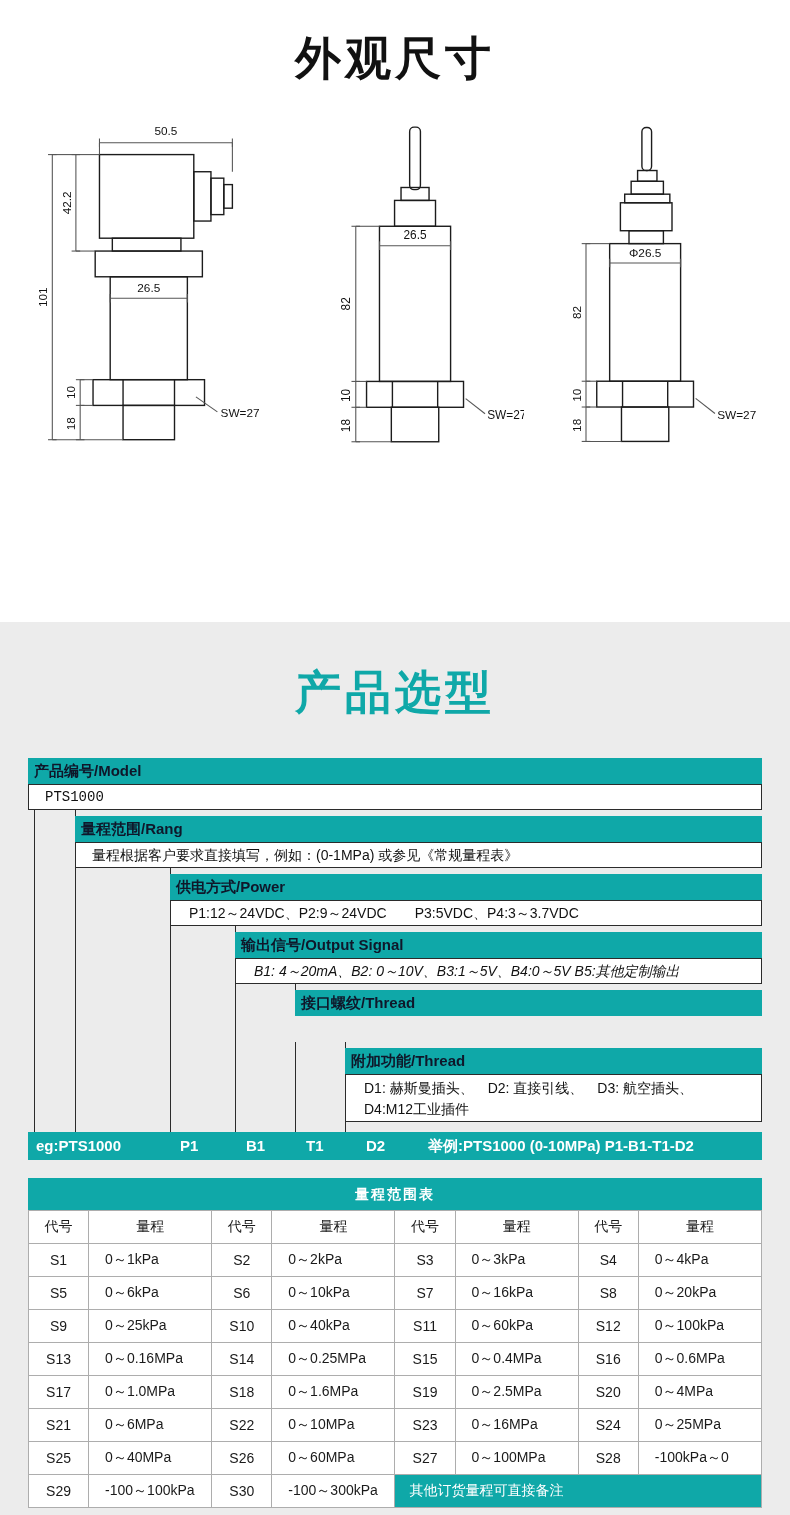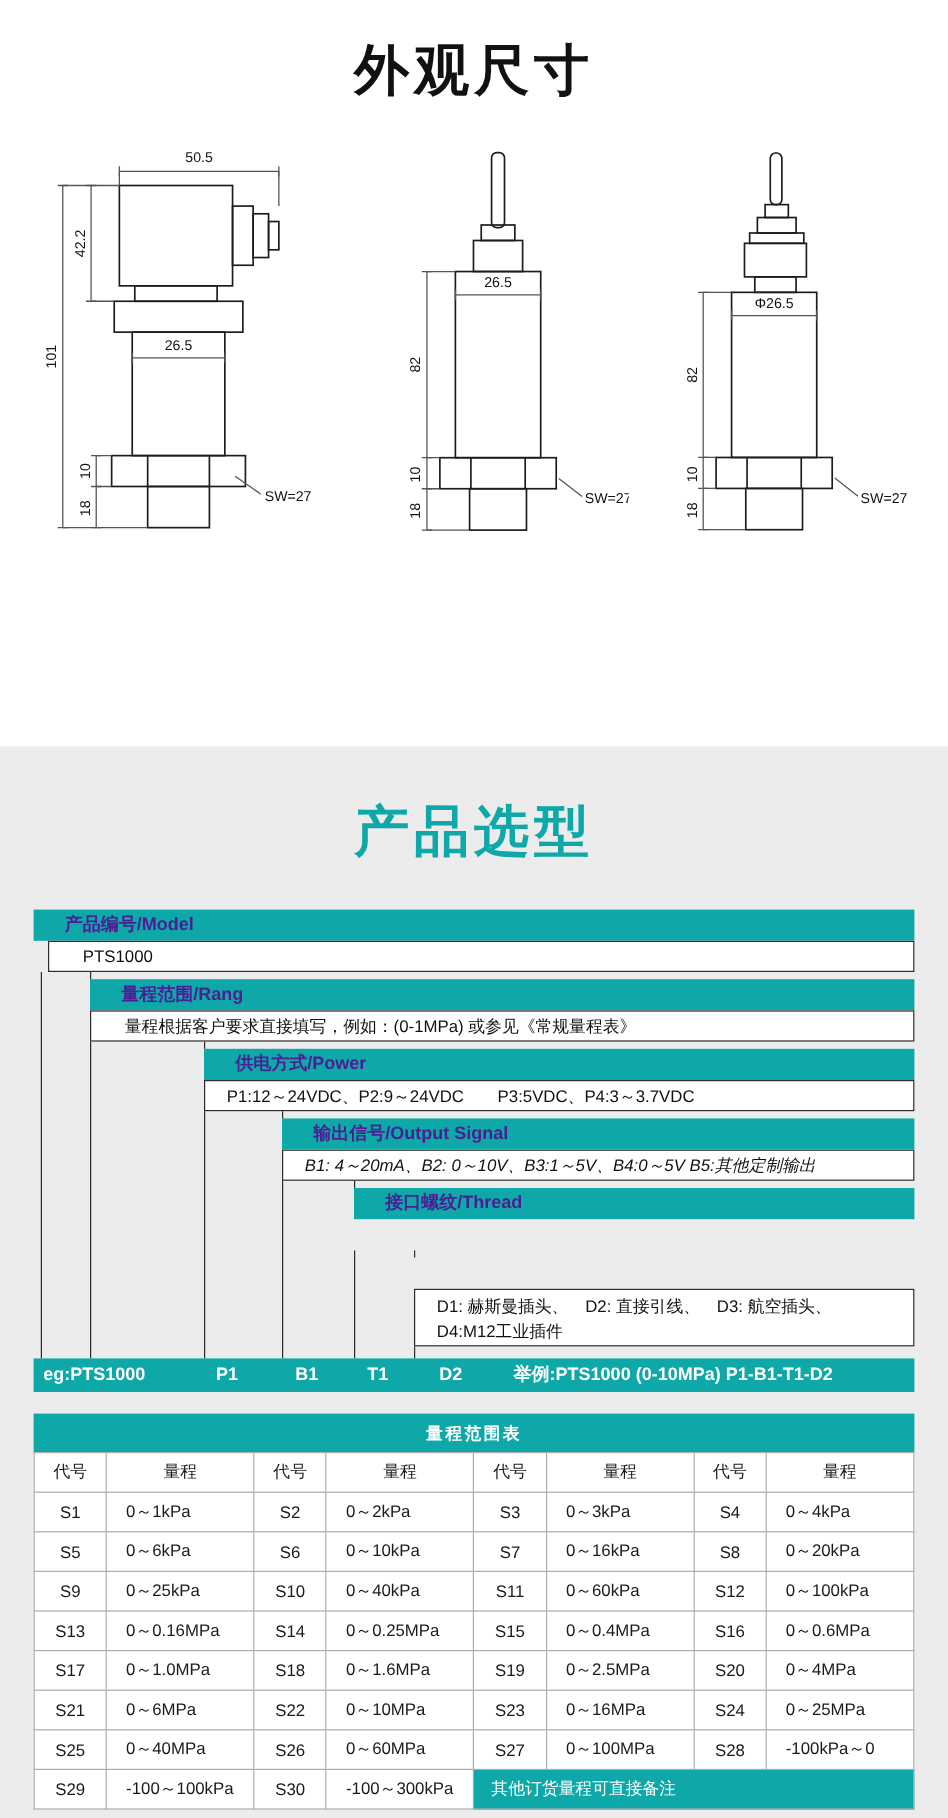--- a/index.html
+++ b/index.html
@@ -12,21 +12,21 @@
   .top { background:#fff; height:622px; padding-top:28px; }
   .main-title { text-align:center; font-size:46px; font-weight:900; color:#111; letter-spacing:4px; }
   .drawings { display:flex; justify-content:space-evenly; align-items:flex-end; padding:26px 14px 0; }
   .part rect, .part line, .part path { stroke:#1c1c1c; stroke-width:1.3; fill:none; }
   .dims line { stroke:#555; stroke-width:1; }
   .dimtext text { font-size:11px; fill:#111; font-family:"Liberation Sans","DejaVu Sans",sans-serif; }
 
   
   .sec-title { text-align:center; font-size:46px; font-weight:900; color:var(--accent); letter-spacing:4px; padding:40px 0 34px; }
   .sel-card { position:relative; margin:0 28px; height:402px; }
-  .bar { position:absolute; background:var(--accent); color:#4c1d95; font-weight:bold; font-size:15px; line-height:26px; height:26px; padding:0 26px; right:0; }
+  .bar { position:absolute; background:var(--accent); color:#0f172a; font-weight:bold; font-size:15px; line-height:26px; height:26px; padding:0 6px; right:0; }
   .val { position:absolute; background:#fff; border:1px solid #2b2b2b; font-size:14px; line-height:24px; height:26px; padding:0 8px 0 18px; right:0; color:#111; }
   .val-multi { height:48px; line-height:21px; padding-top:3px; white-space:pre-line; }
   .vline { position:absolute; width:1px; background:#2b2b2b; }
   .eg-bar { position:absolute; left:0; right:0; top:374px; height:28px; background:var(--accent); color:#fff; font-weight:bold; font-size:15px; line-height:28px; }
   .eg-bar span { position:absolute; top:0; white-space:nowrap; }
 
   
   .rt-wrap { margin:18px 28px 0; }
   .rt-title { background:var(--accent); color:#fff; text-align:center; font-size:14px; font-weight:bold; height:32px; line-height:32px; letter-spacing:2px; }
   table.range { width:100%; border-collapse:collapse; background:#fff; table-layout:fixed; }
@@ -194,33 +194,34 @@
       </svg>
 
     </div>
   </div>
 
   <div>
     <div class="sec-title">产品选型</div>
 
     <div class="sel-card">
       <div class="bar" style="top:0; left:0;">产品编号/Model</div>
-      <div class="val" style="top:26px; left:12px; padding-left:28px;">PTS1000</div>
+      <div class="val" style="top:26px; left:0; padding-left:16px;font-family:Liberation Mono, monospace;">PTS1000</div>
 
       <div class="bar" style="top:58px; left:47px;">量程范围/Rang</div>
-      <div class="val" style="top:84px; left:47px; padding-left:28px;">量程根据客户要求直接填写，例如：(0-1MPa) 或参见《常规量程表》</div>
+      <div class="val" style="top:84px; left:47px; padding-left:16px;">量程根据客户要求直接填写，例如：(0-1MPa) 或参见《常规量程表》</div>
 
       <div class="bar" style="top:116px; left:142px;">供电方式/Power</div>
       <div class="val" style="top:142px; left:142px;">P1:12～24VDC、P2:9～24VDC　　P3:5VDC、P4:3～3.7VDC</div>
 
       <div class="bar" style="top:174px; left:207px;">输出信号/Output Signal</div>
       <div class="val" style="top:200px; left:207px;font-style:italic;">B1: 4～20mA、B2: 0～10V、B3:1～5V、B4:0～5V B5:其他定制输出</div>
 
       <div class="bar" style="top:232px; left:267px;">接口螺纹/Thread</div>
 
+      <div class="bar" style="top:290px; left:317px;">附加功能/Thread</div>
       <div class="val val-multi" style="top:316px; left:317px;">D1: 赫斯曼插头、　D2: 直接引线、　D3: 航空插头、
 D4:M12工业插件</div>
 
       <div class="vline" style="left:6px; top:52px; height:322px;"></div>
       <div class="vline" style="left:47px; top:52px; height:6px;"></div>
       <div class="vline" style="left:47px; top:110px; height:264px;"></div>
       <div class="vline" style="left:142px; top:110px; height:6px;"></div>
       <div class="vline" style="left:142px; top:168px; height:206px;"></div>
       <div class="vline" style="left:207px; top:168px; height:6px;"></div>
       <div class="vline" style="left:207px; top:226px; height:148px;"></div>

